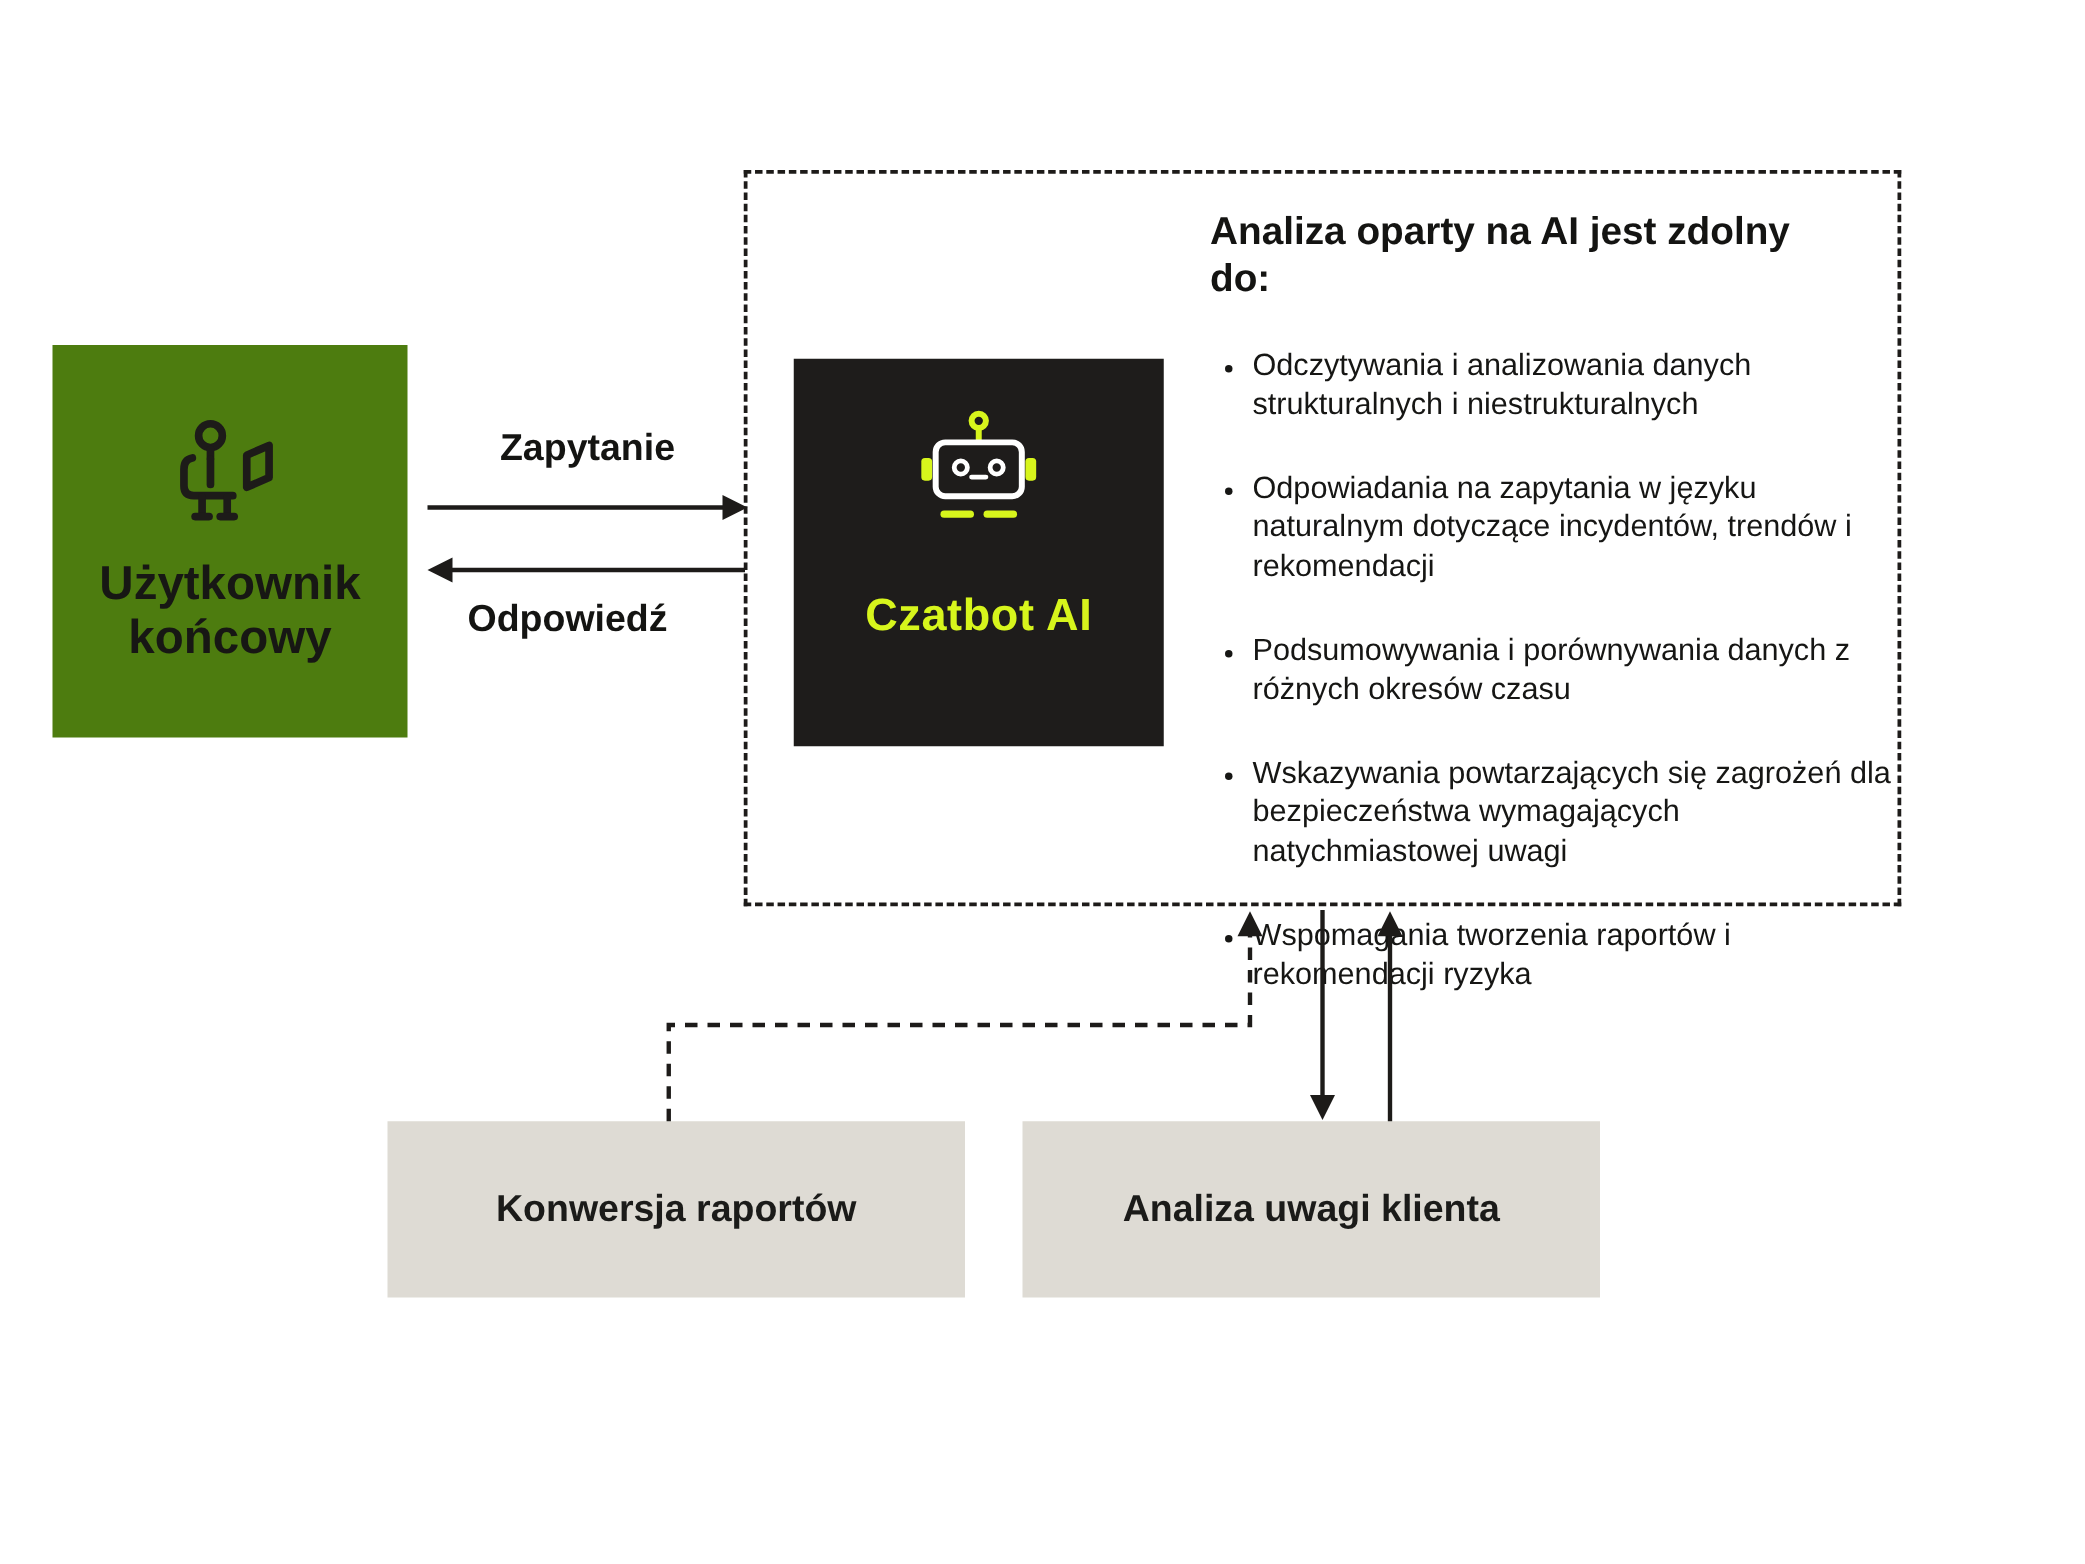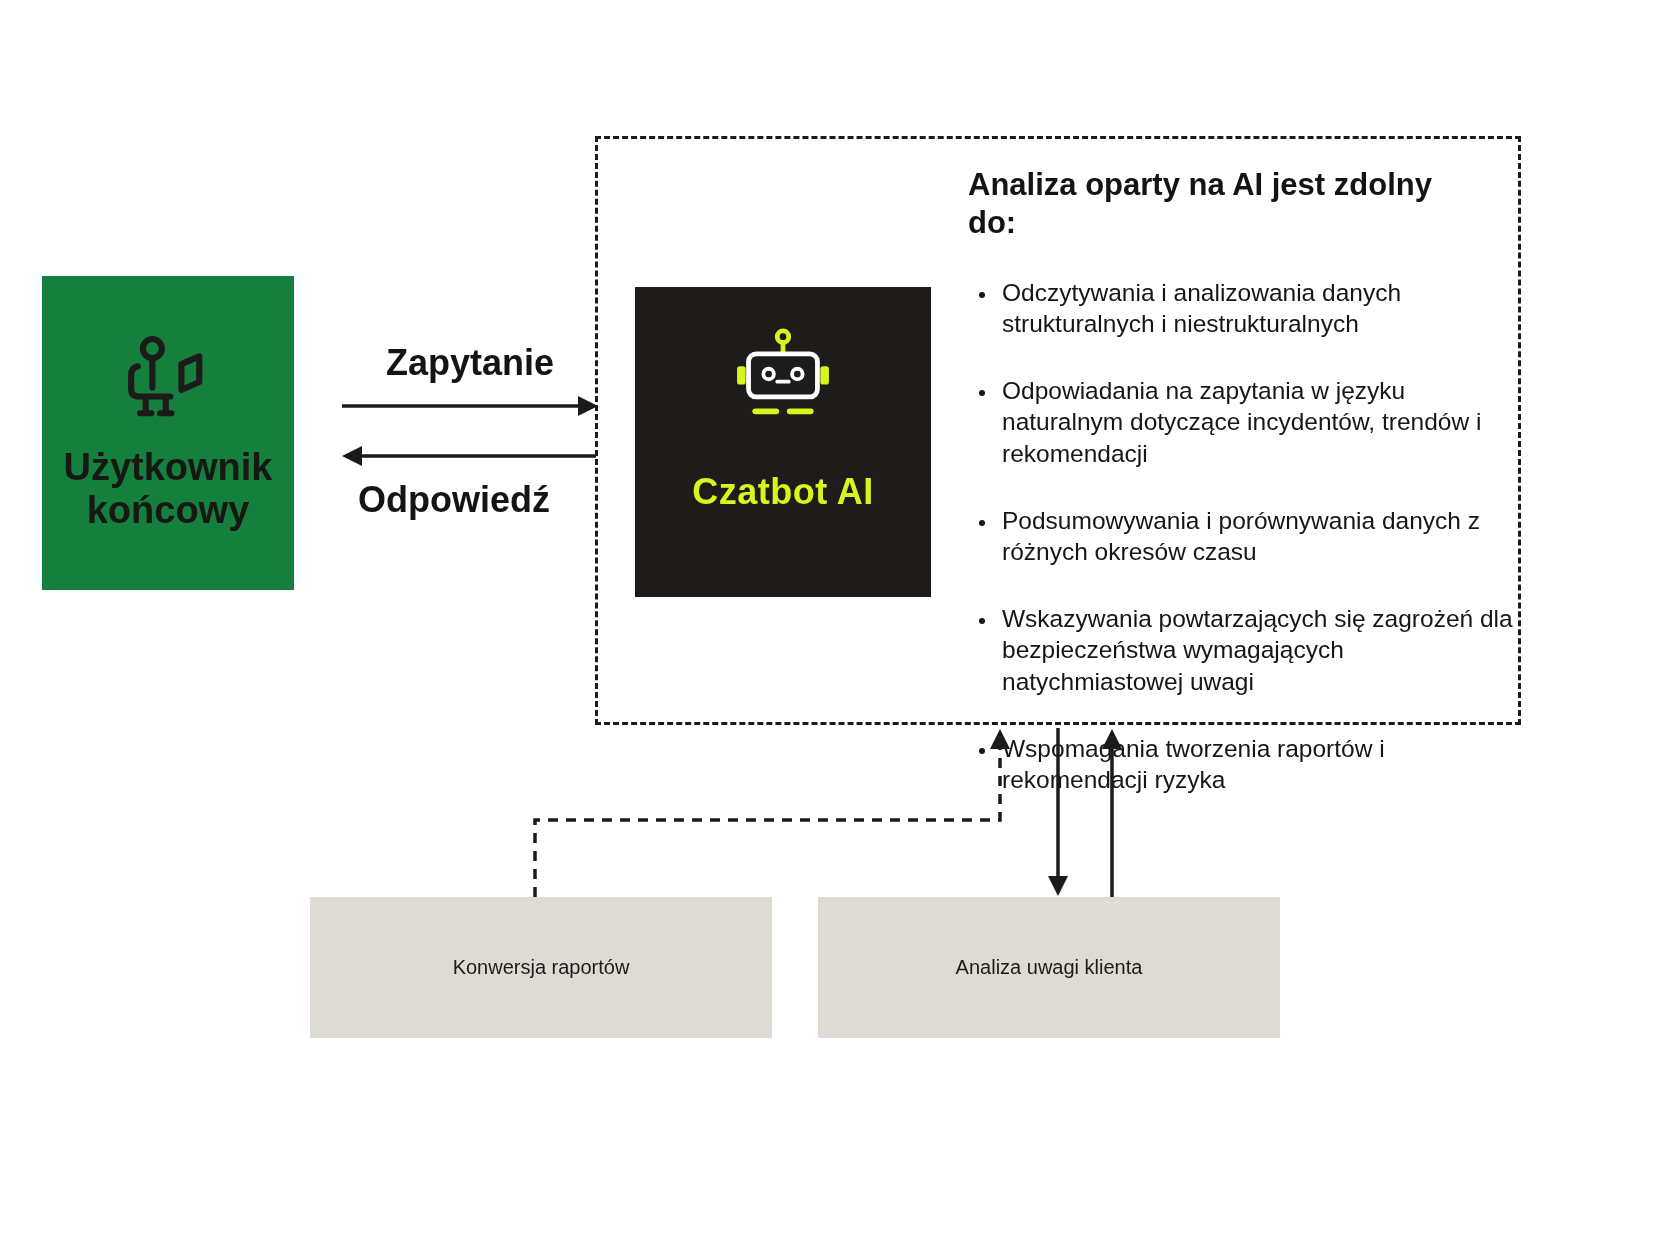--- a/index.html
+++ b/index.html
@@ -3,22 +3,22 @@
 <meta charset="utf-8">
 <style>
   * { margin:0; padding:0; box-sizing:border-box; }
   body { background:#ffffff; font-family:"Liberation Sans", sans-serif; }
   .canvas {
     position:relative; width:1668px; height:1251px; background:#ffffff; overflow:hidden;
     color:#1a1a18;
   }
   
   .user-box {
-    position:absolute; left:42px; top:276px; width:252px; height:314px;
-    background:#15803d; display:flex; flex-direction:column; align-items:center;
+    position:absolute; left:42px; top:276px; width:284px; height:314px;
+    background:#4d7c0f; display:flex; flex-direction:column; align-items:center;
     justify-content:center; gap:16px;
   }
   .user-box-label {
     font-size:38px; line-height:1.12; font-weight:800; color:#171714;
     text-align:center; width:260px;
   }
   
   .dashed-frame {
     position:absolute; left:595px; top:136px; width:926px; height:589px;
     border:3px dashed #1d1b19; background:transparent;
@@ -41,33 +41,33 @@
     max-width:500px; margin-bottom:20px;
   }
   .capabilities-list {
     list-style:disc; padding-left:30px; font-size:24.5px; line-height:1.29;
     color:#161614;
   }
   .capabilities-list li { margin-bottom:17px; padding-left:4px;margin-top:35px; }
   .capabilities-list li::marker { color:#161614; font-size:20px; }
   
   .arrow-label {
-    position:absolute; font-size:36px; font-weight:600; color:#141412;
+    position:absolute; font-size:30px; font-weight:600; color:#141412;
     width:256px; text-align:center;
   }
   .query-label { left:342px; top:342px; }
   .response-label { left:326px; top:479px; }
   
   .gray-box {
     position:absolute; width:462px; height:141px; background:#dedbd4;
     display:flex; align-items:center; justify-content:center;
   }
   .reports-box { left:310px; top:897px; }
   .analysis-box { left:818px; top:897px; }
-  .gray-box-label { font-size:20px; font-weight:400; color:#1b1b19; }
+  .gray-box-label { font-size:30px; font-weight:700; color:#1b1b19; }
   
   .connectors {
     position:absolute; left:0; top:0; width:1668px; height:1251px;
     pointer-events:none;
   }
 </style>
 </head>
 <body>
 
 <div class="canvas">

